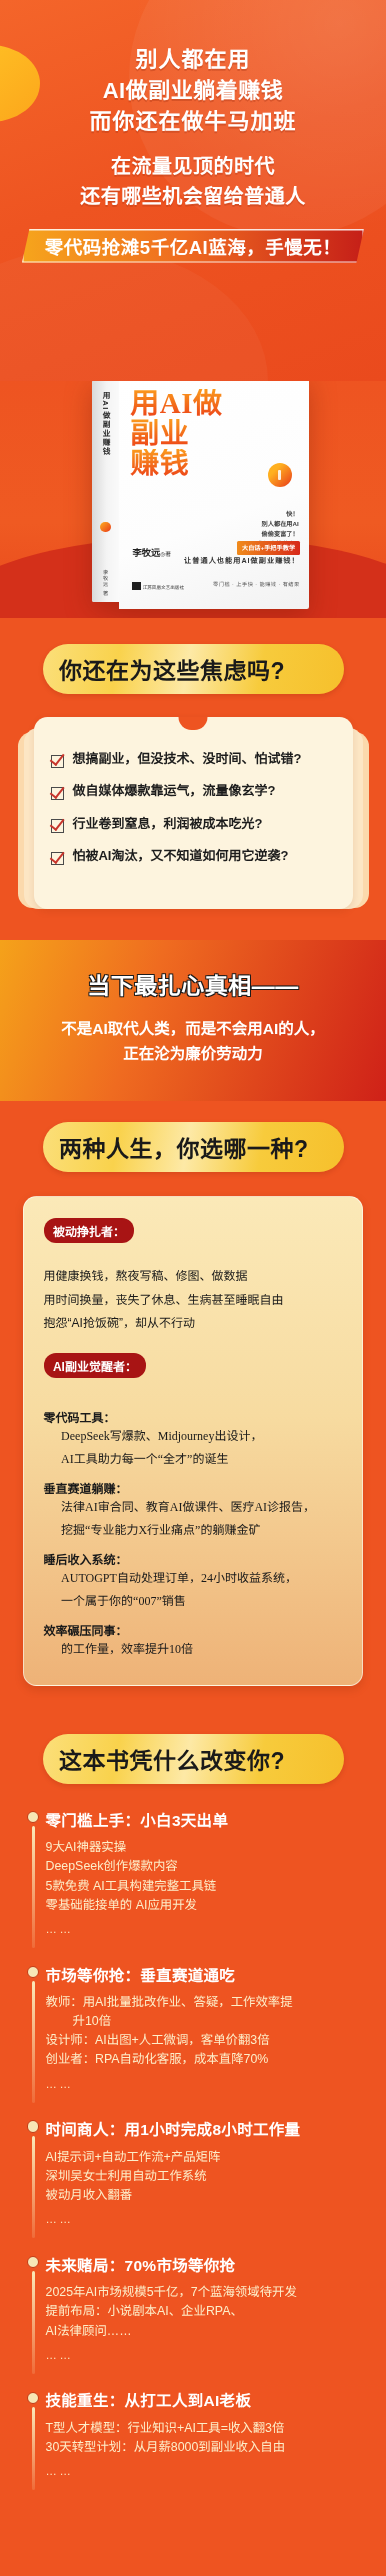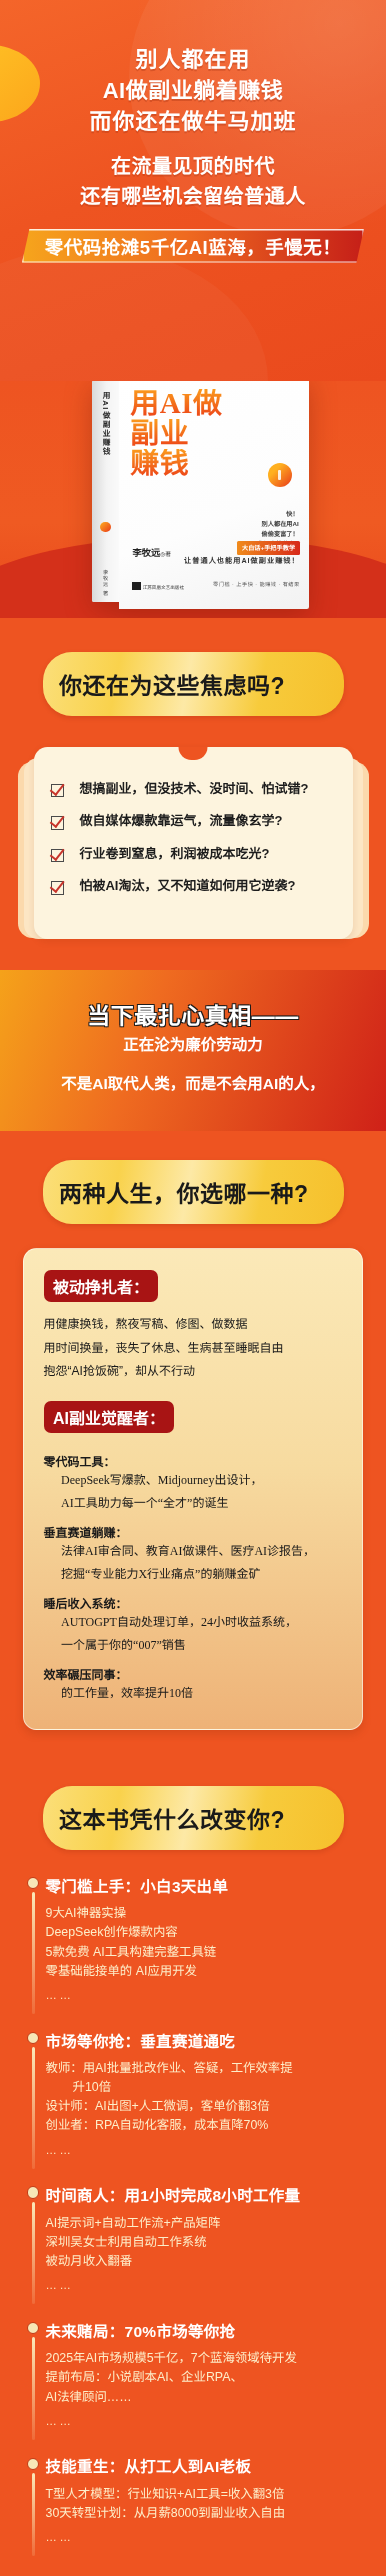--- a/index.html
+++ b/index.html
@@ -97,59 +97,59 @@
   .bf-pub { position:absolute; left:13.4px; bottom:17.5px; font-size:4.6px; color:#333; line-height:1.4;}
   .bf-pub .sq { display:inline-block; width:8.2px; height:8.2px; background:#1f1f1f; vertical-align:-1.5px; margin-right:2.1px;}
 
   
   .sec { position:relative; width:386px; }
   .bg-orange { background:#ee5421; }
   .bg-grad-1 { background:linear-gradient(110deg,#f5a21a 0%,#ef6b20 38%,#cf2118 100%); }
 
   
   .pill {
-    margin:8px auto; width:301px; height:64px; border-radius:29px;
+    margin:0 auto; width:301px; height:50px; border-radius:29px;
     background:linear-gradient(100deg,#fbdf7a 0%,#f9d24c 25%,#fde9a6 48%,#f7cb3c 72%,#f6c02c 100%);
     display:flex; align-items:center; padding-left:16.5px;
     box-shadow:0 2.1px 5.2px rgba(120,30,5,.18);
   }
   .pill span { font-size:23px; font-weight:bold; color:#1a1a1a; letter-spacing:0.5px; }
 
   
   .anx-wrap { position:relative; width:386px; padding:23px 0 31px; }
   .anx-shadow1 { position:absolute; left:17.5px; top:38px; width:351px; height:176px;
     background:#fbd9ac; border-radius:14.4px; }
   .anx-shadow2 { position:absolute; left:24px; top:34px; width:339px; height:181px;
     background:#fce6c4; border-radius:14.4px; }
   .anx-card { position:relative; margin:0 auto; width:319px; min-height:192px;
     background:#fdf4de; border-radius:13.4px; padding:34px 13.4px 15.5px 17.5px;
     box-shadow:0 2.1px 7.2px rgba(130,40,10,.12); }
   .anx-notch { position:absolute; left:50%; transform:translateX(-50%); top:0;
     width:29px; height:13.4px; background:#ee5421; border-radius:0 0 14.4px 14.4px; }
-  .anx-item { display:flex; align-items:flex-start; gap:15px; margin-bottom:15.5px; }
+  .anx-item { display:flex; align-items:flex-end; gap:8px; margin-bottom:15.5px; }
   .chk { flex:0 0 auto; width:13.4px; height:13.4px; border:1px solid #4a4a4a; position:relative; margin-top:3.1px;}
   .chk:after { content:""; position:absolute; left:1px; top:-4.1px; width:6.2px; height:12.4px;
     border:solid #c8352c; border-width:0 2.6px 2.6px 0; transform:rotate(38deg); }
   .anx-item span { font-size:13px; color:#1d1d1d; font-weight:bold; line-height:1.3; }
 
   
   .truth { padding:27px 0 36px; text-align:center; }
   .truth-h { font-size:23px; font-weight:bold; letter-spacing:0.5px;
     text-shadow:1px 1px 0 #1b1b1b, -1px 1px 0 #1b1b1b, 1px -1px 0 #1b1b1b, -1px -1px 0 #1b1b1b; }
   .truth-b { margin-top:15.5px; font-size:15.5px; font-weight:bold; line-height:1.5; }
 
   
   .lives-wrap { position:relative; padding:20.6px 0 24px; }
   .lives-card { position:relative; margin:24px auto 0; width:340px;
     border-radius:13.4px; padding:21.6px 17.5px 24px 19.6px;
     background:linear-gradient(180deg,#fbe9b8 0%,#f7dba0 45%,#eeb277 100%);
     box-shadow:0 3.1px 8.2px rgba(130,40,10,.2);
     border:1.5px solid rgba(255,255,255,.55);}
-  .tagbox { display:inline-block; background:#a81414; color:#fff; font-size:16px;
-    font-weight:bold; padding:4.1px 9.3px; border-radius:7px; margin-bottom:11px; }
+  .tagbox { display:inline-block; background:#a81414; color:#fff; font-size:12px;
+    font-weight:bold; padding:4.1px 9.3px; border-radius:12px; margin-bottom:22px; }
   .lv-line { font-size:12px; color:#1a1a1a; line-height:1.95; font-weight:normal;}
   .lv-key { font-size:12px; color:#1a1a1a; font-weight:bold; margin-top:7.2px;}
   .lv-ind { font-size:12px; color:#1a1a1a; line-height:1.95; padding-left:17.5px;
     font-family:"Liberation Serif","DejaVu Serif",serif; }
   .gap10{height:5.2px;}
 
   
   .why { padding:24px 0 15.5px; }
   .why-list { margin:24px 0 0 0; padding:0 15.5px 0 27px; }
   .why-item { position:relative; padding-left:18.5px; margin-bottom:24px; }
@@ -244,22 +244,22 @@
         <div class="anx-item">
           <span class="chk"></span>
           <span>怕被AI淘汰，又不知道如何用它逆袭?</span>
         </div>
       </div>
     </div>
   </section>
 
   <section class="sec bg-grad-1 truth">
     <div class="truth-h">当下最扎心真相——</div>
+    <div class="truth-b">不是AI取代人类，而是不会用AI的人，</div>
     <div class="truth-b" style="margin-top:2.1px;">正在沦为廉价劳动力</div>
-    <div class="truth-b">不是AI取代人类，而是不会用AI的人，</div>
   </section>
 
   <section class="sec bg-orange lives-wrap">
     <div class="pill">
       <span>两种人生，你选哪一种?</span>
     </div>
     <div class="lives-card">
       <div class="tagbox">被动挣扎者：</div>
       <div class="lv-line">用健康换钱，熬夜写稿、修图、做数据</div>
       <div class="lv-line">用时间换量，丧失了休息、生病甚至睡眠自由</div>

